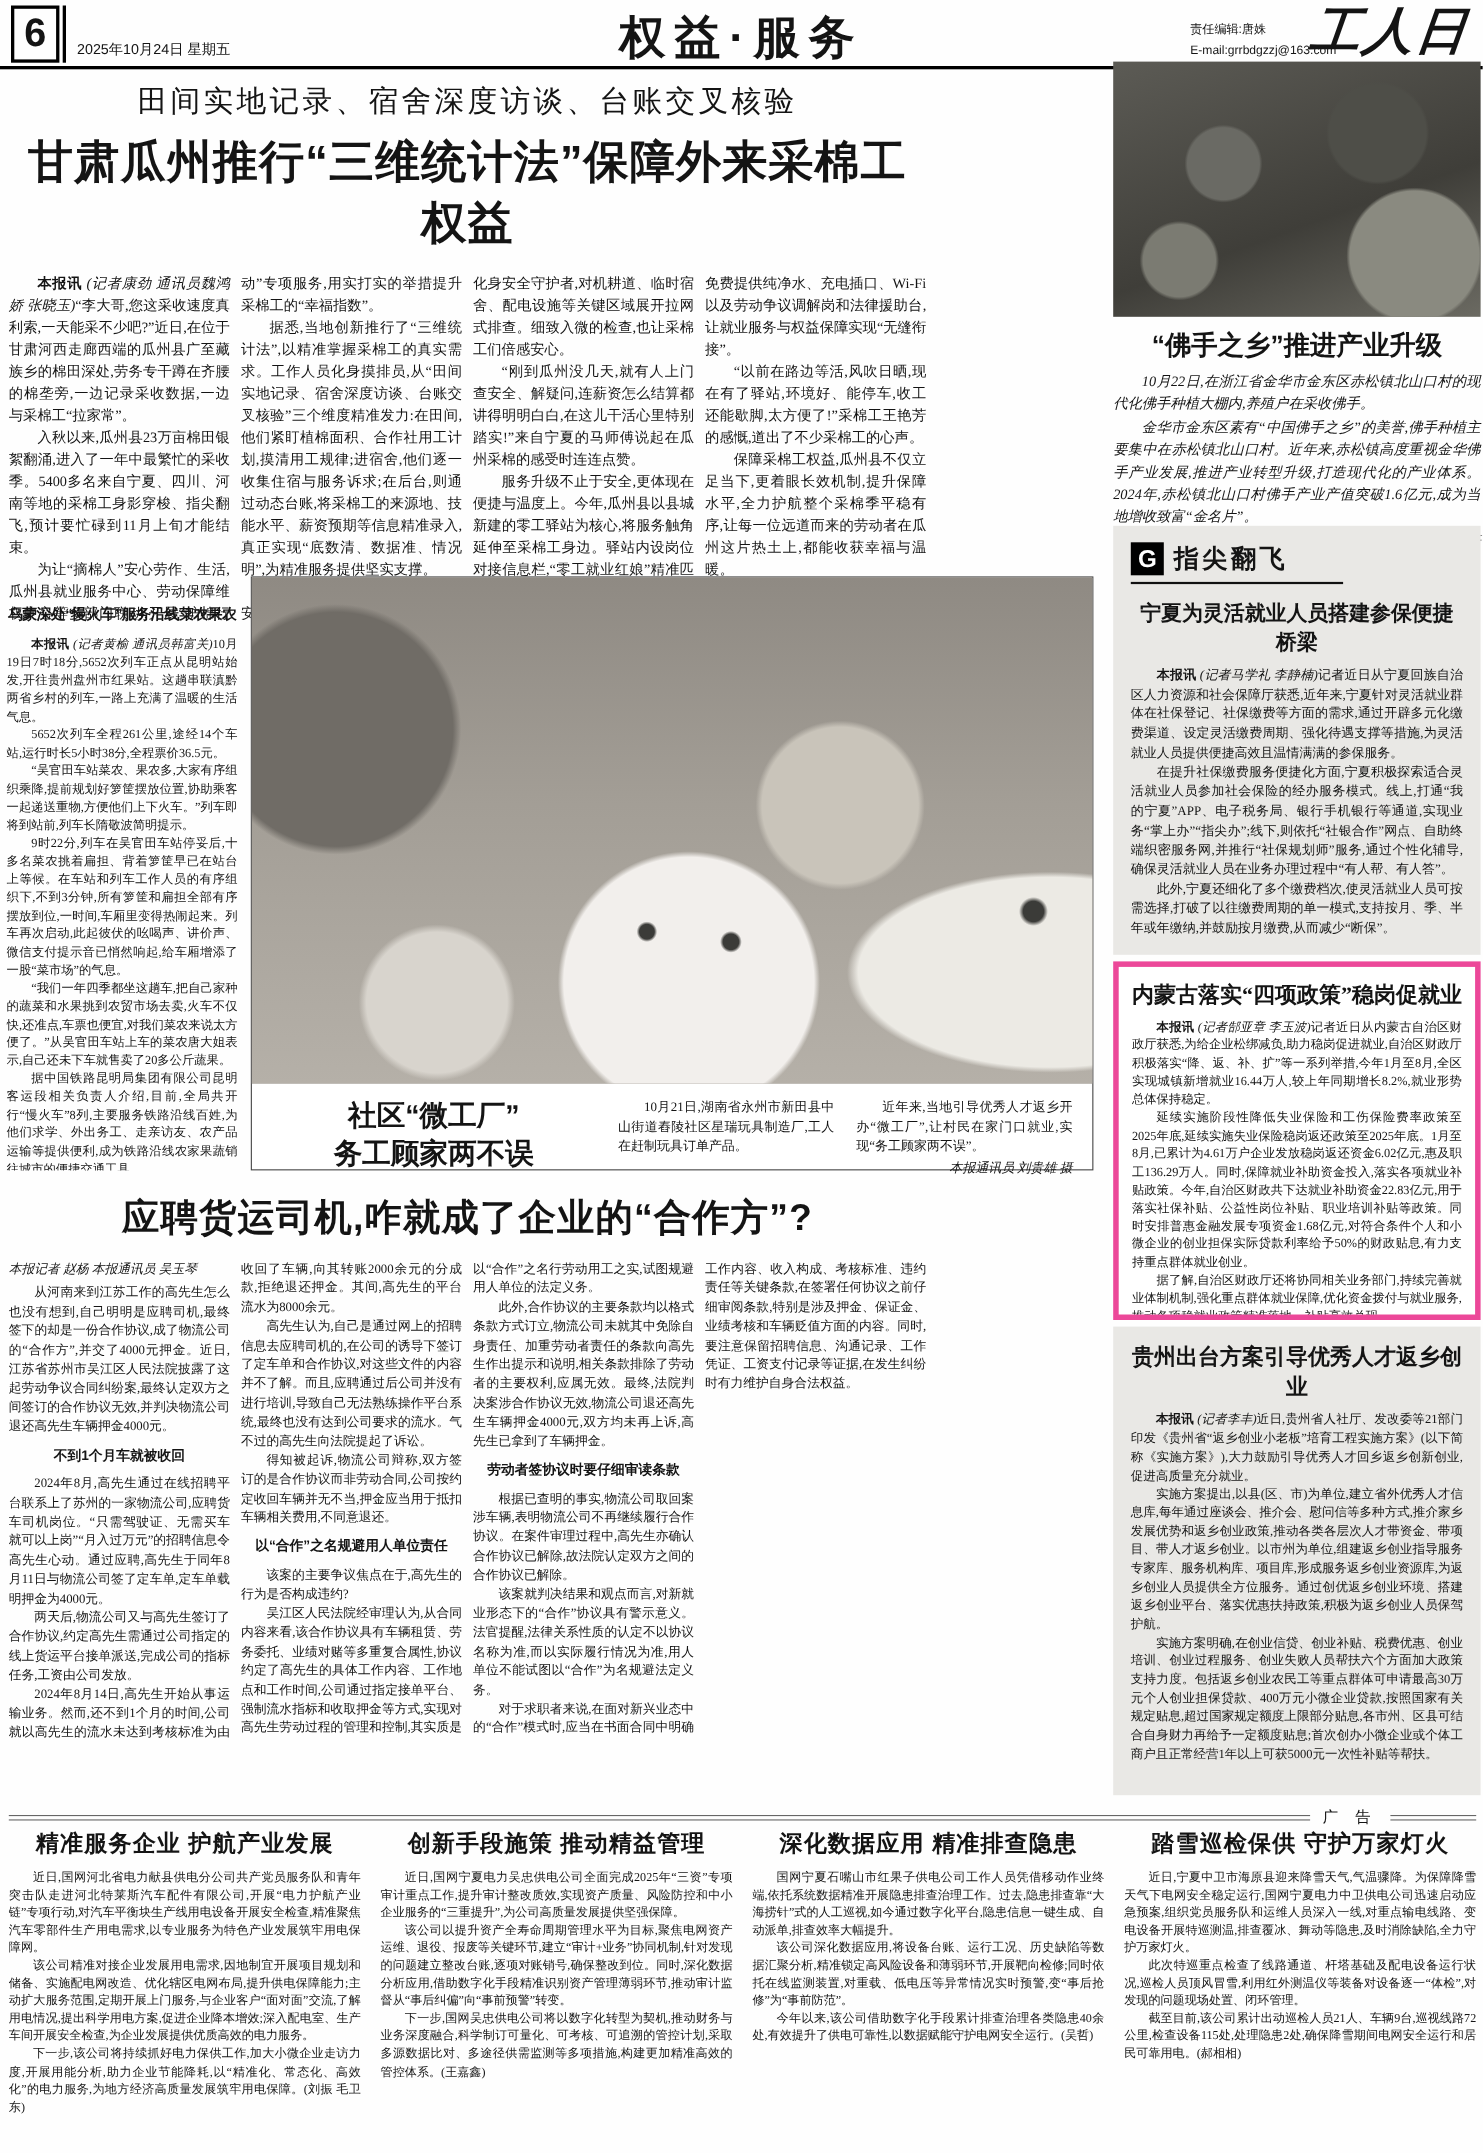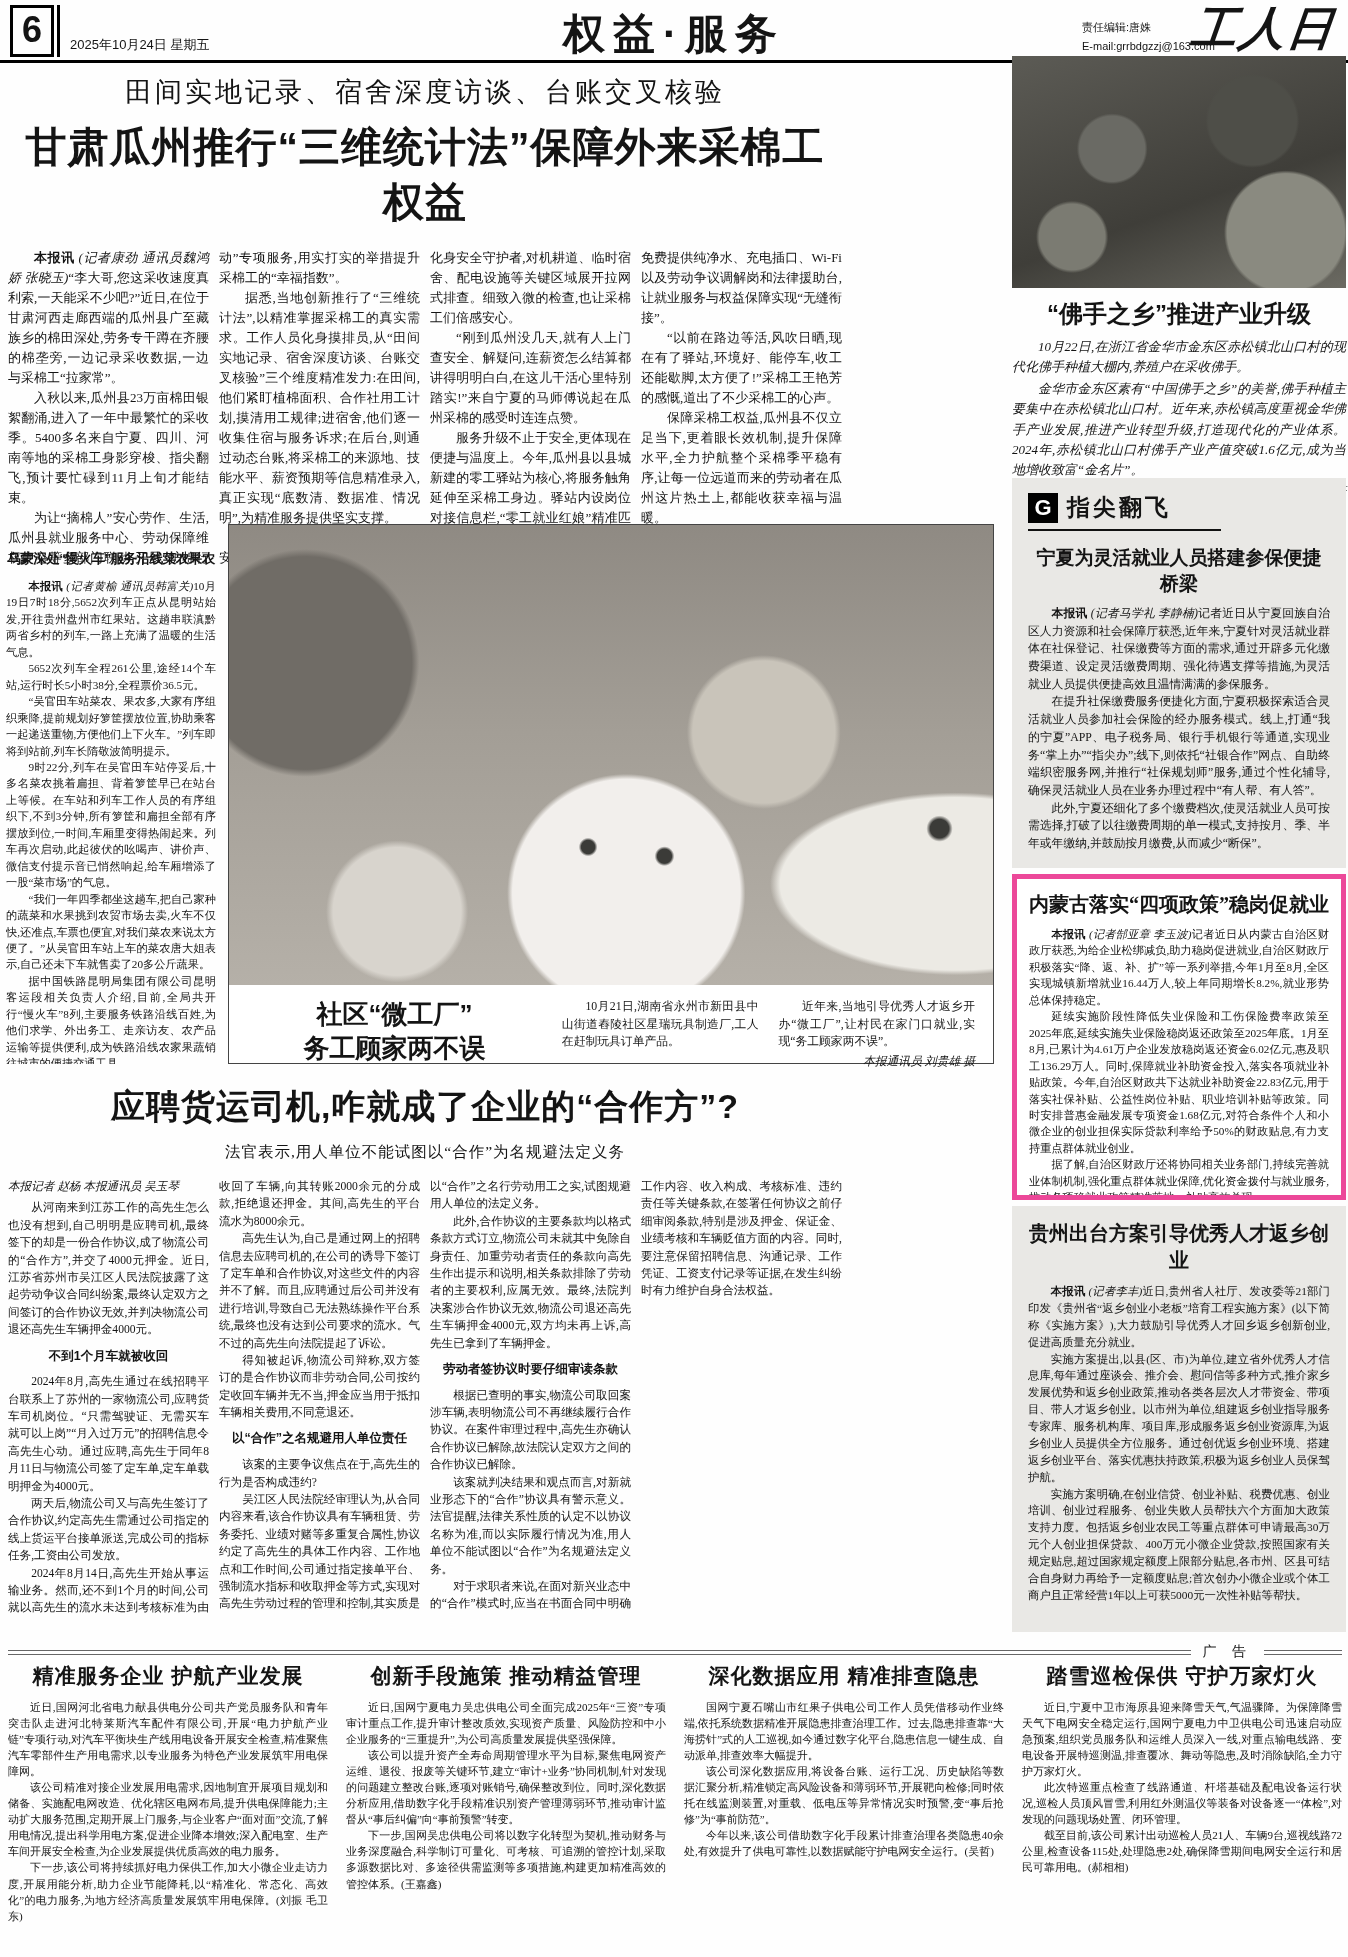--- a/index.html
+++ b/index.html
@@ -186,21 +186,20 @@
 </div>
 
 <div class="ad-sep">
   <div class="ad-line"></div>
   <div class="ad-label">广 告</div>
   <div class="ad-line-short"></div>
 </div>
 
 <div class="truck">
   <div class="tk-head sans">应聘货运司机,咋就成了企业的“合作方”?</div>
-  <div class="tk-sub">法官表示,用人单位不能试图以“合作”为名规避法定义务</div>
   <div class="tk-body just">
     <p class="tk-byline">本报记者 赵杨 本报通讯员 吴玉琴</p>
     <span><p>从河南来到江苏工作的高先生怎么也没有想到,自己明明是应聘司机,最终签下的却是一份合作协议,成了物流公司的“合作方”,并交了4000元押金。近日,江苏省苏州市吴江区人民法院披露了这起劳动争议合同纠纷案,最终认定双方之间签订的合作协议无效,并判决物流公司退还高先生车辆押金4000元。</p><p class="subhead">不到1个月车就被收回</p><p>2024年8月,高先生通过在线招聘平台联系上了苏州的一家物流公司,应聘货车司机岗位。“只需驾驶证、无需买车就可以上岗”“月入过万元”的招聘信息令高先生心动。通过应聘,高先生于同年8月11日与物流公司签了定车单,定车单载明押金为4000元。</p><p>两天后,物流公司又与高先生签订了合作协议,约定高先生需通过公司指定的线上货运平台接单派送,完成公司的指标任务,工资由公司发放。</p><p>2024年8月14日,高先生开始从事运输业务。然而,还不到1个月的时间,公司就以高先生的流水未达到考核标准为由收回了车辆,向其转账2000余元的分成款,拒绝退还押金。其间,高先生的平台流水为8000余元。</p><p>高先生认为,自己是通过网上的招聘信息去应聘司机的,在公司的诱导下签订了定车单和合作协议,对这些文件的内容并不了解。而且,应聘通过后公司并没有进行培训,导致自己无法熟练操作平台系统,最终也没有达到公司要求的流水。气不过的高先生向法院提起了诉讼。</p><p>得知被起诉,物流公司辩称,双方签订的是合作协议而非劳动合同,公司按约定收回车辆并无不当,押金应当用于抵扣车辆相关费用,不同意退还。</p><p class="subhead">以“合作”之名规避用人单位责任</p><p>该案的主要争议焦点在于,高先生的行为是否构成违约?</p><p>吴江区人民法院经审理认为,从合同内容来看,该合作协议具有车辆租赁、劳务委托、业绩对赌等多重复合属性,协议约定了高先生的具体工作内容、工作地点和工作时间,公司通过指定接单平台、强制流水指标和收取押金等方式,实现对高先生劳动过程的管理和控制,其实质是以“合作”之名行劳动用工之实,试图规避用人单位的法定义务。</p><p>此外,合作协议的主要条款均以格式条款方式订立,物流公司未就其中免除自身责任、加重劳动者责任的条款向高先生作出提示和说明,相关条款排除了劳动者的主要权利,应属无效。最终,法院判决案涉合作协议无效,物流公司退还高先生车辆押金4000元,双方均未再上诉,高先生已拿到了车辆押金。</p><p class="subhead">劳动者签协议时要仔细审读条款</p><p>根据已查明的事实,物流公司取回案涉车辆,表明物流公司不再继续履行合作协议。在案件审理过程中,高先生亦确认合作协议已解除,故法院认定双方之间的合作协议已解除。</p><p>该案就判决结果和观点而言,对新就业形态下的“合作”协议具有警示意义。法官提醒,法律关系性质的认定不以协议名称为准,而以实际履行情况为准,用人单位不能试图以“合作”为名规避法定义务。</p><p>对于求职者来说,在面对新兴业态中的“合作”模式时,应当在书面合同中明确工作内容、收入构成、考核标准、违约责任等关键条款,在签署任何协议之前仔细审阅条款,特别是涉及押金、保证金、业绩考核和车辆贬值方面的内容。同时,要注意保留招聘信息、沟通记录、工作凭证、工资支付记录等证据,在发生纠纷时有力维护自身合法权益。</p></span>
   </div>
 </div>
 
 <div class="bottom">
   <div class="b-col">
     <div class="b-head sans">精准服务企业 护航产业发展</div>
     <div class="b-body"><span><p>近日,国网河北省电力献县供电分公司共产党员服务队和青年突击队走进河北特莱斯汽车配件有限公司,开展“电力护航产业链”专项行动,对汽车平衡块生产线用电设备开展安全检查,精准聚焦汽车零部件生产用电需求,以专业服务为特色产业发展筑牢用电保障网。</p><p>该公司精准对接企业发展用电需求,因地制宜开展项目规划和储备、实施配电网改造、优化辖区电网布局,提升供电保障能力;主动扩大服务范围,定期开展上门服务,与企业客户“面对面”交流,了解用电情况,提出科学用电方案,促进企业降本增效;深入配电室、生产车间开展安全检查,为企业发展提供优质高效的电力服务。</p><p>下一步,该公司将持续抓好电力保供工作,加大小微企业走访力度,开展用能分析,助力企业节能降耗,以“精准化、常态化、高效化”的电力服务,为地方经济高质量发展筑牢用电保障。(刘振 毛卫东)</p></span></div>

